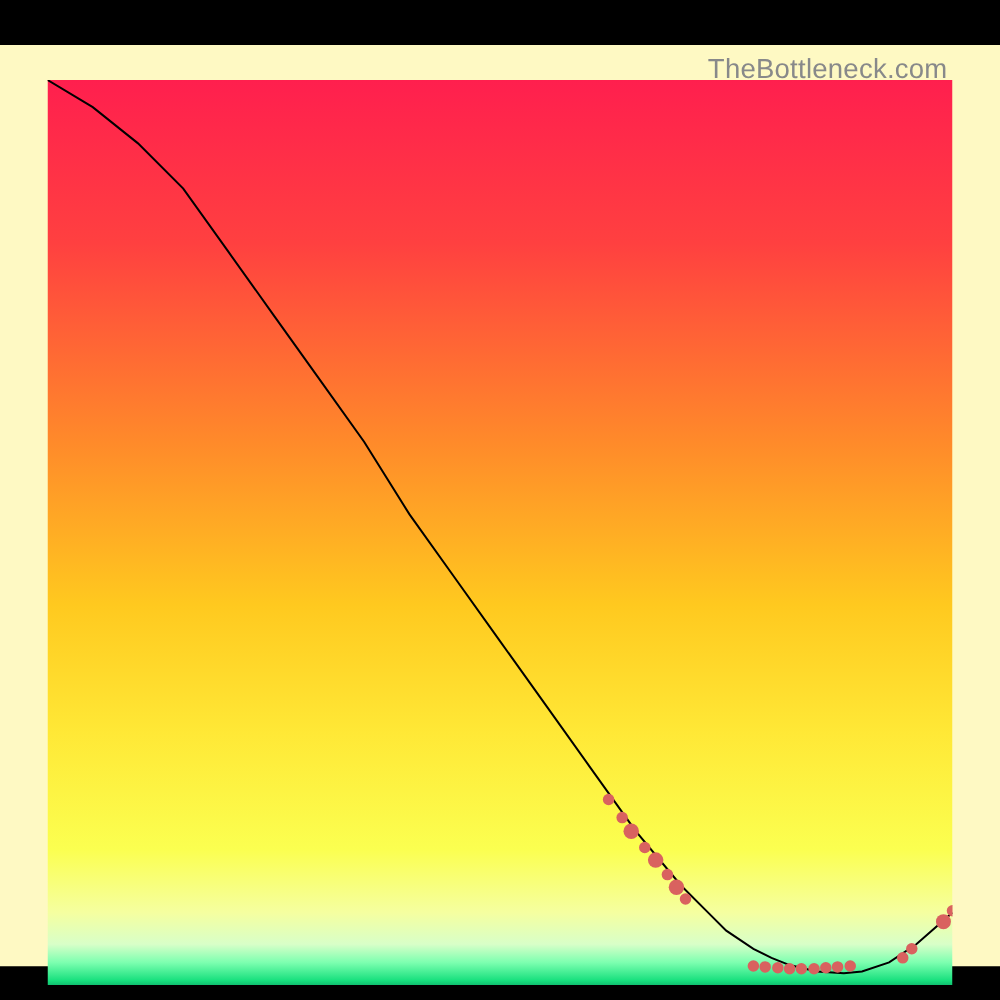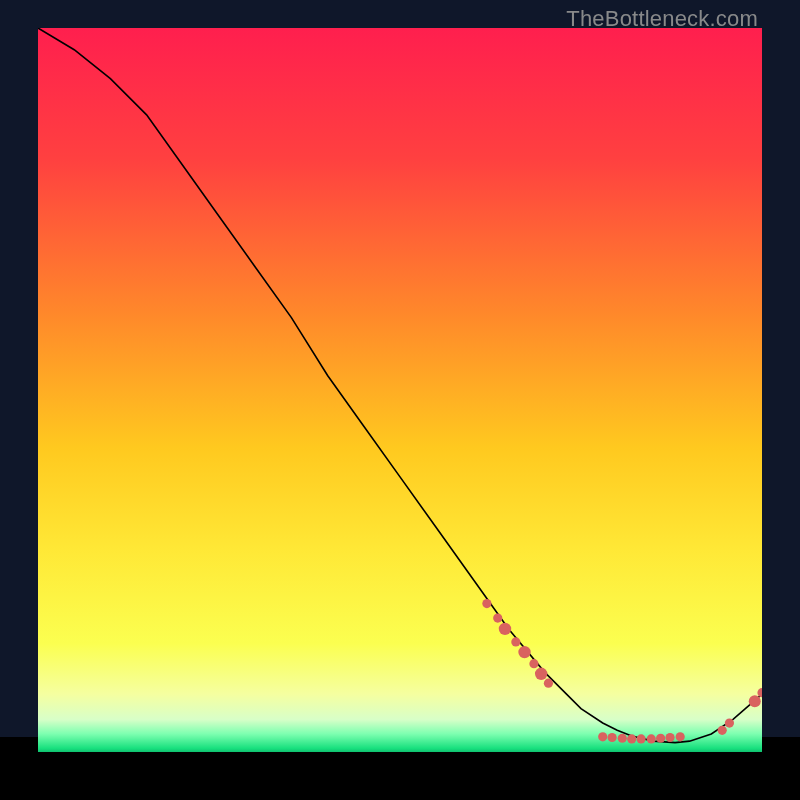--- a/index.html
+++ b/index.html
@@ -7,21 +7,22 @@
     padding: 0;
     width: 800px;
     height: 800px;
     background: #000;
     overflow: hidden;
   }
   .stage {
     position: relative;
     width: 800px;
     height: 737px;
-    background: #0f172a;
+    background: #fef9c3;
+    margin-top: 36px;
   }
   .plot-wrap {
     position: absolute;
     left: 38px;
     top: 28px;
     width: 724px;
     height: 724px;
   }
   .gradient {
     position: absolute;

